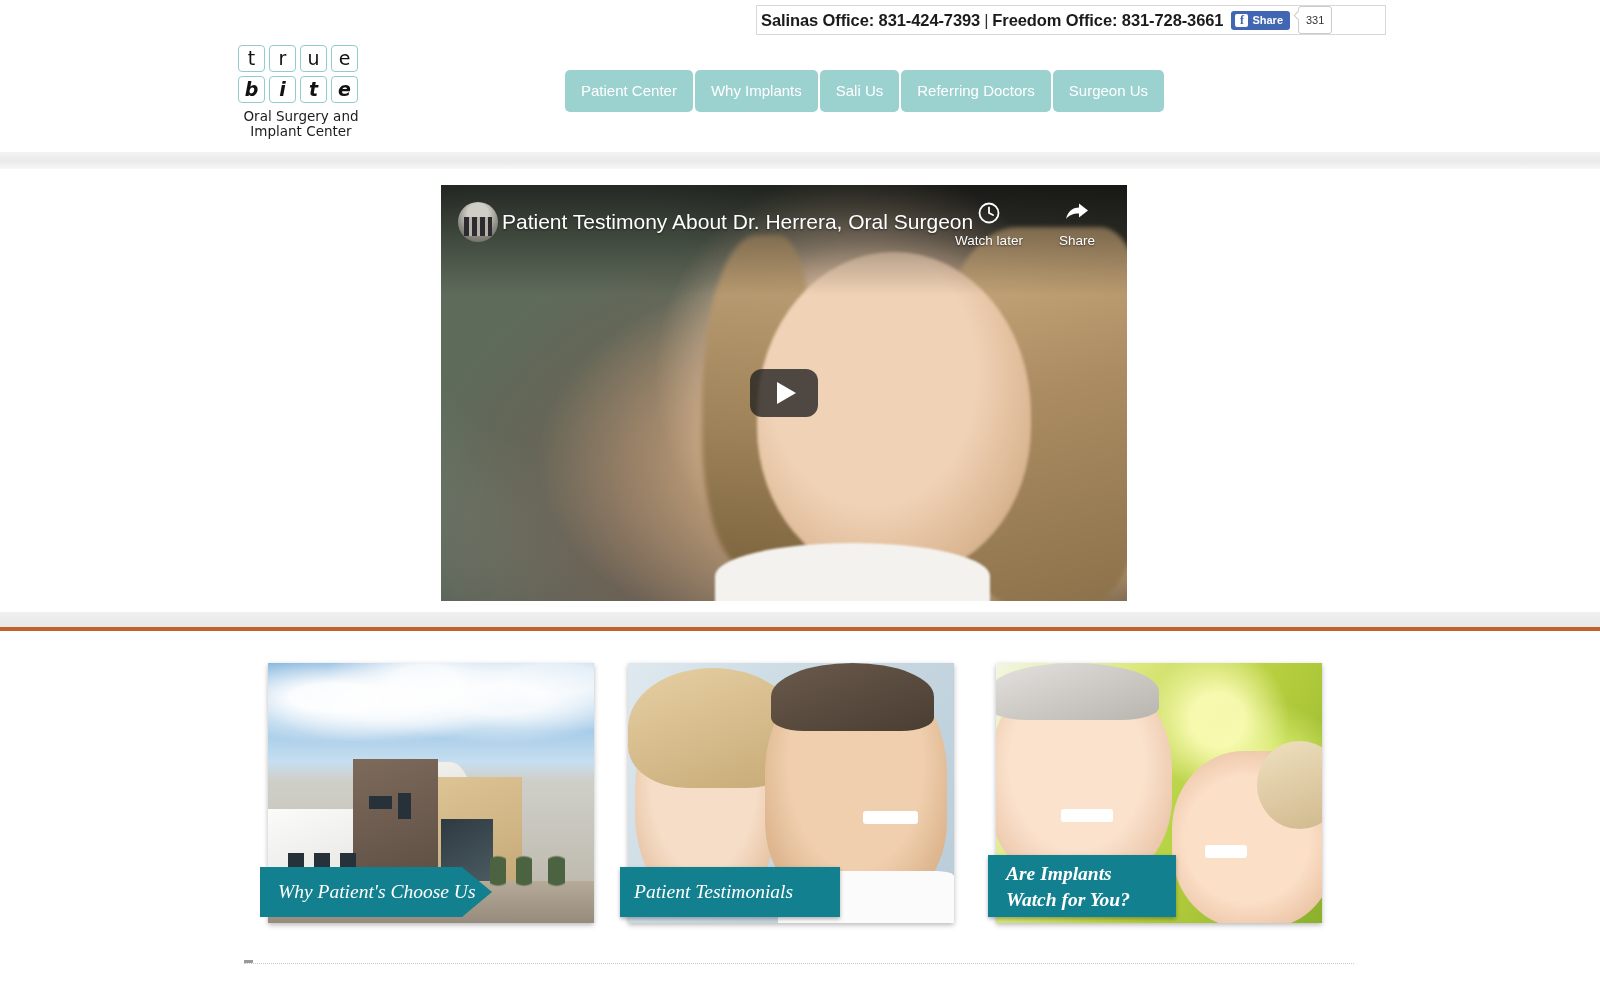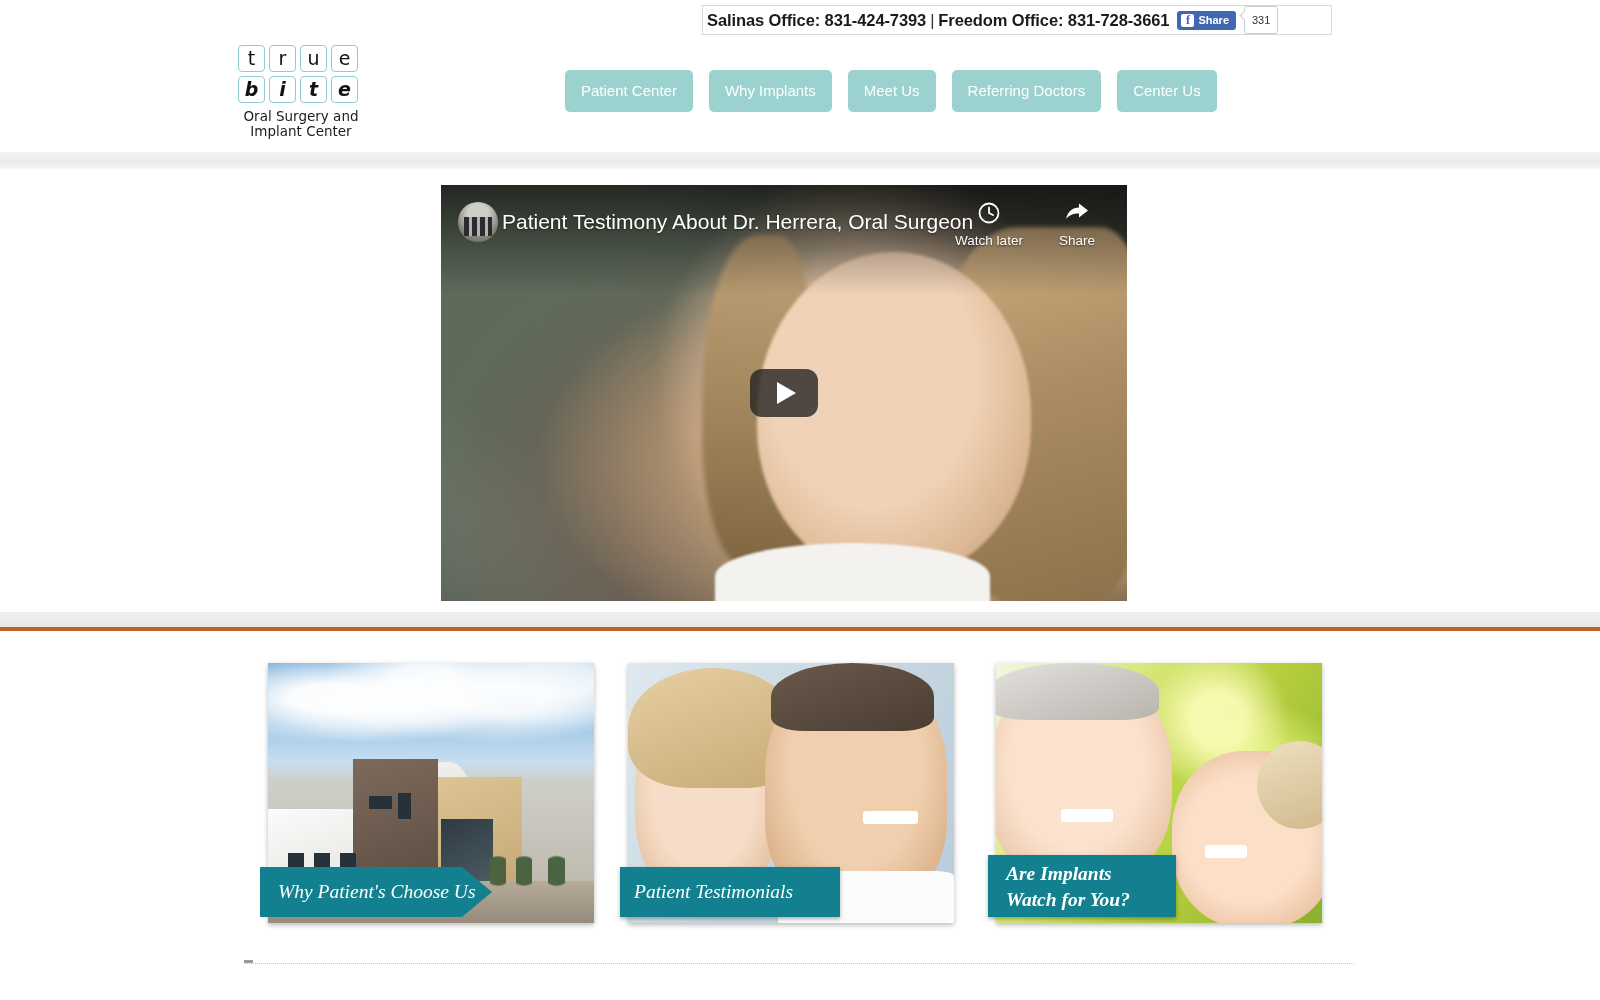--- a/index.html
+++ b/index.html
@@ -8,21 +8,21 @@
     margin: 0; padding: 0;
     width: 1600px; height: 1000px;
     background: #ffffff;
     font-family: "Liberation Sans", sans-serif;
     overflow: hidden;
   }
   .page { position: relative; width: 1600px; height: 1000px; background:#fff; }
 
   
   .topbar {
-    position: absolute; left: 702px; top: 5px;
+    position: absolute; left: 756px; top: 5px;
     width: 630px; height: 30px;
     background: #ffffff;
     border: 1px solid #d8d8d8;
     display: flex; align-items: center;
   }
   .topbar-phones {
     font-size: 16.5px; font-weight: bold; color: #1b1b1b;
     letter-spacing: -0.1px; padding-left: 4px; white-space: nowrap;
   }
   .topbar-phones .sep { font-weight: 400; color:#333; padding: 0 4px; }
@@ -64,21 +64,21 @@
     color: #111;
   }
   .logo-tile.ital { font-style: italic; font-weight: bold; }
   .logo-sub {
     margin-top: 6px; text-align: center; width: 126px;
     font-size: 13.5px; line-height: 15px; color: #1c1c1c;
     font-family: "DejaVu Sans", sans-serif;
   }
 
   
-  .nav { position: absolute; left: 565px; top: 70px; display: flex; gap: 16px; }
+  .nav { position: absolute; left: 565px; top: 70px; display: flex; gap: 2px; }
   .nav-btn {
     background: #9bd2d0; border-radius: 5px;
     color: #ffffff; font-size: 15px; line-height: 42px;
     height: 42px; padding: 0 16px; white-space: nowrap;
     cursor: pointer; text-align: center;
   }
 
   
   .header-band {
     position: absolute; left: 0; top: 152px; width: 1600px; height: 17px;
@@ -343,23 +343,23 @@
     </div>
     <div class="logo-sub">
       <div>Oral Surgery and</div>
       <div>Implant Center</div>
     </div>
   </div>
 
   <div class="nav">
     <div class="nav-btn">Patient Center</div>
     <div class="nav-btn">Why Implants</div>
-    <div class="nav-btn">Meet Us</div>
+    <div class="nav-btn">Sali Us</div>
     <div class="nav-btn">Referring Doctors</div>
-    <div class="nav-btn">Center Us</div>
+    <div class="nav-btn">Surgeon Us</div>
   </div>
 
   <div class="header-band"></div>
 
   <div class="video-wrap">
     <div class="video-photo">
       <div class="video-hair-l"></div>
       <div class="video-hair-r"></div>
       <div class="video-face"></div>
       <div class="video-shoulder"></div>

